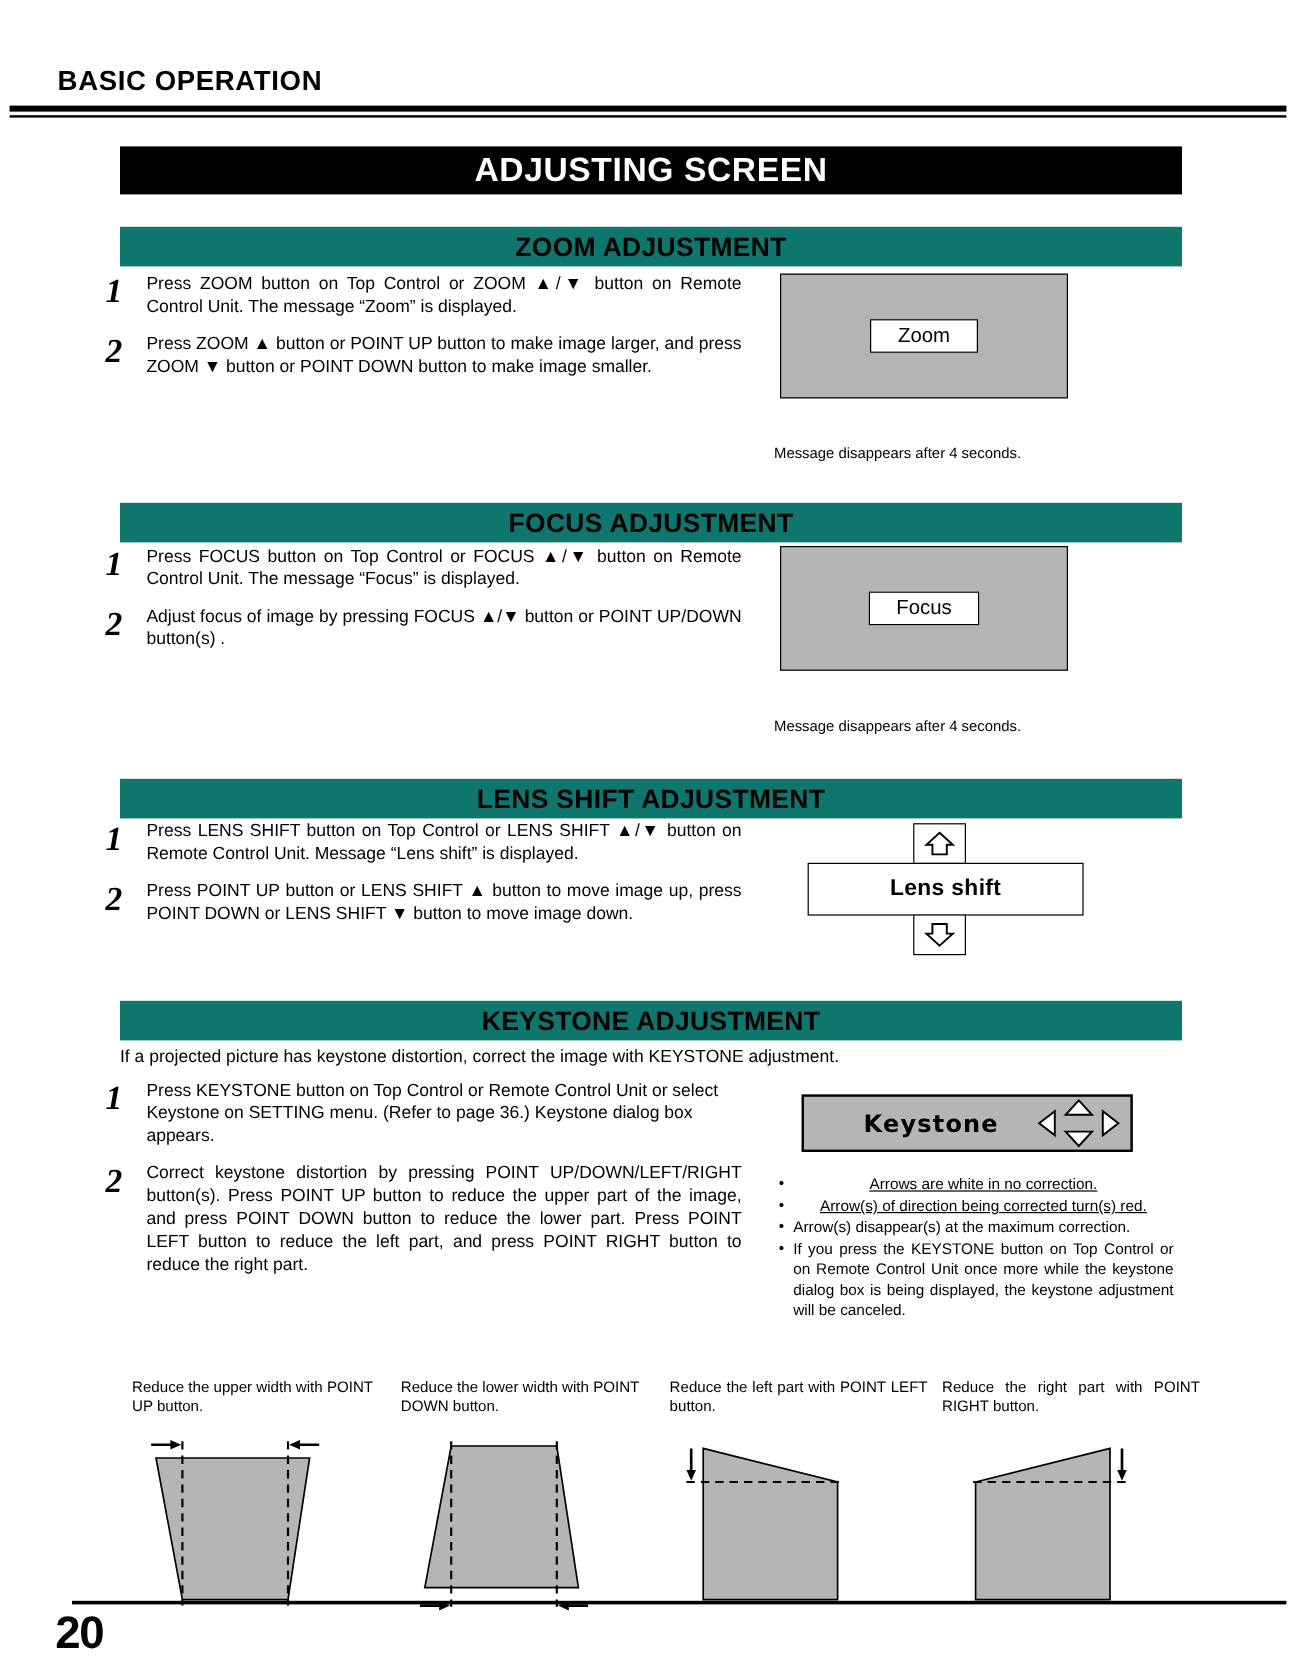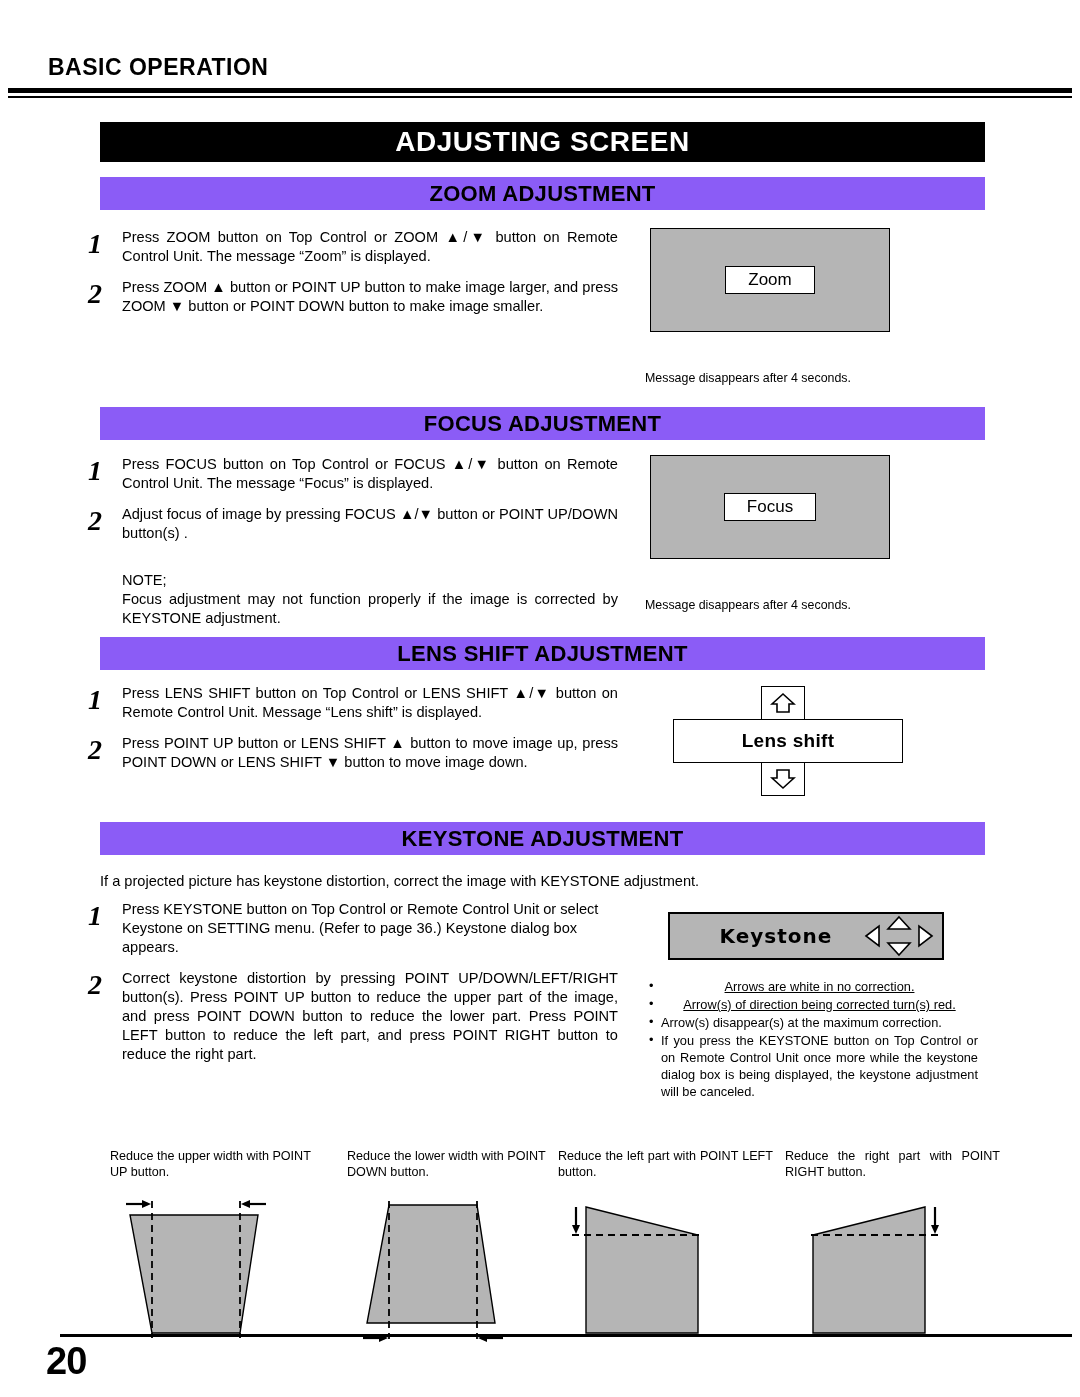--- a/index.html
+++ b/index.html
@@ -32,23 +32,23 @@
     position: absolute; left: 100px; top: 122px;
     width: 885px; height: 40px;
     background: #000; color: #ffffff;
     font-size: 28px; font-weight: bold; letter-spacing: 0.5px;
     display: flex; align-items: center; justify-content: center;
   }
 
   
   .sec-bar {
     position: absolute; left: 100px; width: 885px; height: 33px;
-    background: #8b5cf6;
+    background: #0f766e;
     font-size: 22px; font-weight: bold; letter-spacing: 0.3px;
-    display: flex; align-items: center; justify-content: center;
+    display: flex; align-items: center; justify-content: center; margin-top: 12px;
   }
   #bar-zoom  { top: 177px; }
   #bar-focus { top: 407px; }
   #bar-lens  { top: 637px; }
   #bar-keys  { top: 822px; }
 
   
   .steps { position: absolute; left: 88px; width: 530px; }
   .step { display: flex; margin-bottom: 12px; }
   .step-num {
@@ -127,21 +127,21 @@
   }
   .bullets li:before {
     content: "\2022"; position: absolute; left: 1px; top: -1px;
   }
   .bullets li.nojust { text-align: center; text-decoration: underline; }
 
   
   .figrow { position: absolute; left: 110px; top: 1148px; width: 880px; }
   .fig { position: absolute; width: 215px; }
   #fig1 { left: 0px; }
-  #fig2 { left: 237px; }
+  #fig2 { left: 224px; }
   #fig3 { left: 448px; }
   #fig4 { left: 675px; }
   .fig-cap { font-size: 12.6px; line-height: 1.30; text-align: justify; }
   .fig-cap.nojust { text-align: left; }
   .fig-art { margin-top: 12px; }
 
   
   .footer-rule {
     position: absolute; left: 60px; top: 1334px;
     width: 1012px; height: 3px; background: #000;
@@ -185,24 +185,20 @@
   <div class="steps" style="top:455px;">
     <div class="step">
       <div class="step-num">1</div>
       <div class="step-body">Press FOCUS button on Top Control or FOCUS ▲/▼ button on Remote Control Unit.  The message “Focus” is displayed.</div>
     </div>
     <div class="step">
       <div class="step-num">2</div>
       <div class="step-body">Adjust focus of image by pressing FOCUS ▲/▼  button or POINT UP/DOWN button(s) .</div>
     </div>
     <div style="height:16px;"></div>
-    <div style="padding-left:34px;">
-      <div class="plain-block nojust">NOTE;</div>
-      <div class="plain-block">Focus adjustment may not function properly if the image is corrected by KEYSTONE adjustment.</div>
-    </div>
   </div>
 
   <div class="osd-screen" id="screen-focus">
     <div class="osd-label">Focus</div>
   </div>
   <div class="osd-caption" id="cap-focus">Message disappears after 4 seconds.</div>
 
   <div class="sec-bar" id="bar-lens">LENS SHIFT ADJUSTMENT</div>
 
   <div class="steps" style="top:684px;">

